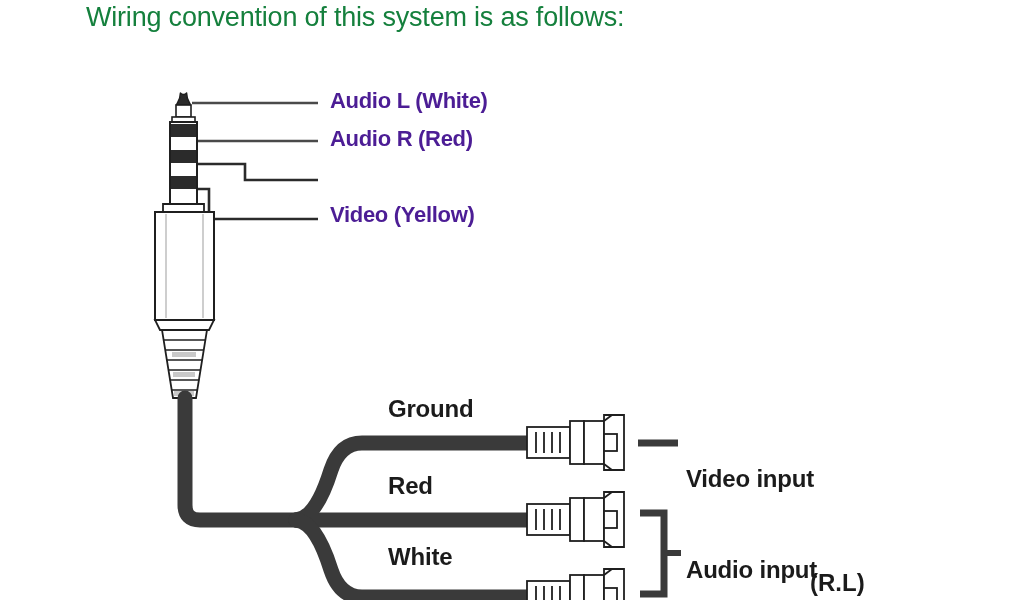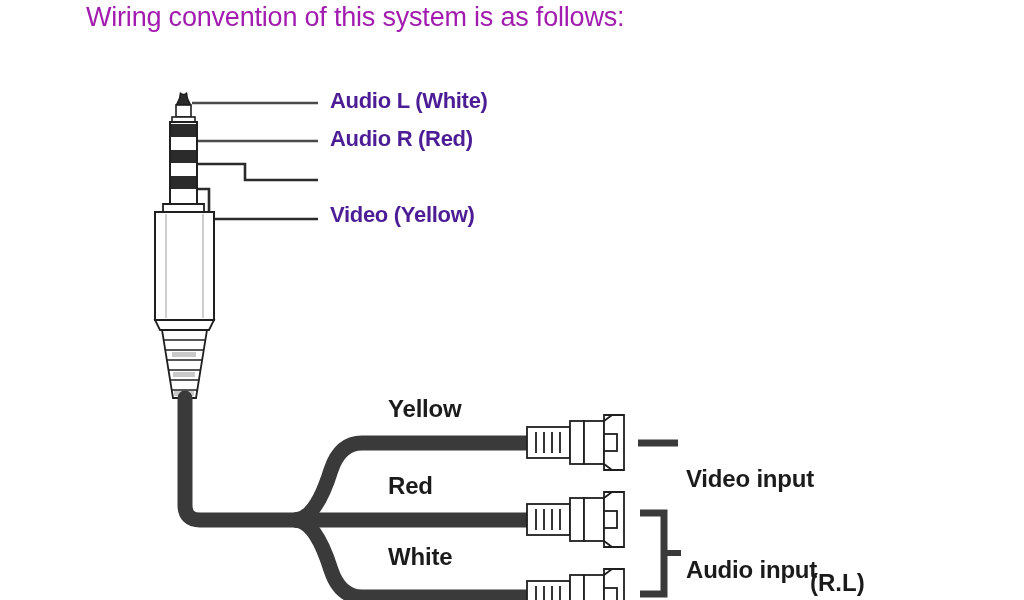--- a/index.html
+++ b/index.html
@@ -31,21 +31,21 @@
     white-space: pre;
     color: #1f1f1f;
     line-height: 1.12;
   }
   #page-title {
     left: 86px;
     top: 2px;
     font-size: 27px;
     font-weight: 400;
     letter-spacing: -0.2px;
-    color: #a21caf;
+    color: #15803d;
     text-align: center;
   }
   .plug-label {
     font-size: 22px;
     font-weight: 700;
     letter-spacing: -0.3px;
     color: #4c1d95;
   }
   #plug-label-0 { left: 330px; top: 89px; }
   #plug-label-1 { left: 330px; top: 127px; }
@@ -196,21 +196,21 @@
     </g>
 
   </svg>
 
   <div class="txt" id="page-title">Wiring convention of this system is as follows:</div>
 
   <div class="txt plug-label" id="plug-label-0">Audio L (White)</div>
   <div class="txt plug-label" id="plug-label-1">Audio R (Red)</div>
   <div class="txt plug-label" id="plug-label-3">Video (Yellow)</div>
 
-  <div class="txt branch-label" id="branch-label-0">Yellow</div>
+  <div class="txt branch-label" id="branch-label-0">Ground</div>
   <div class="txt branch-label" id="branch-label-1">Red</div>
   <div class="txt branch-label" id="branch-label-2">White</div>
 
   <div class="txt terminal-label" id="terminal-label-0">
     <span>Video input</span>
   </div>
   <div class="txt terminal-label" id="terminal-label-1">
     <span>Audio input</span>
     
   </div>

